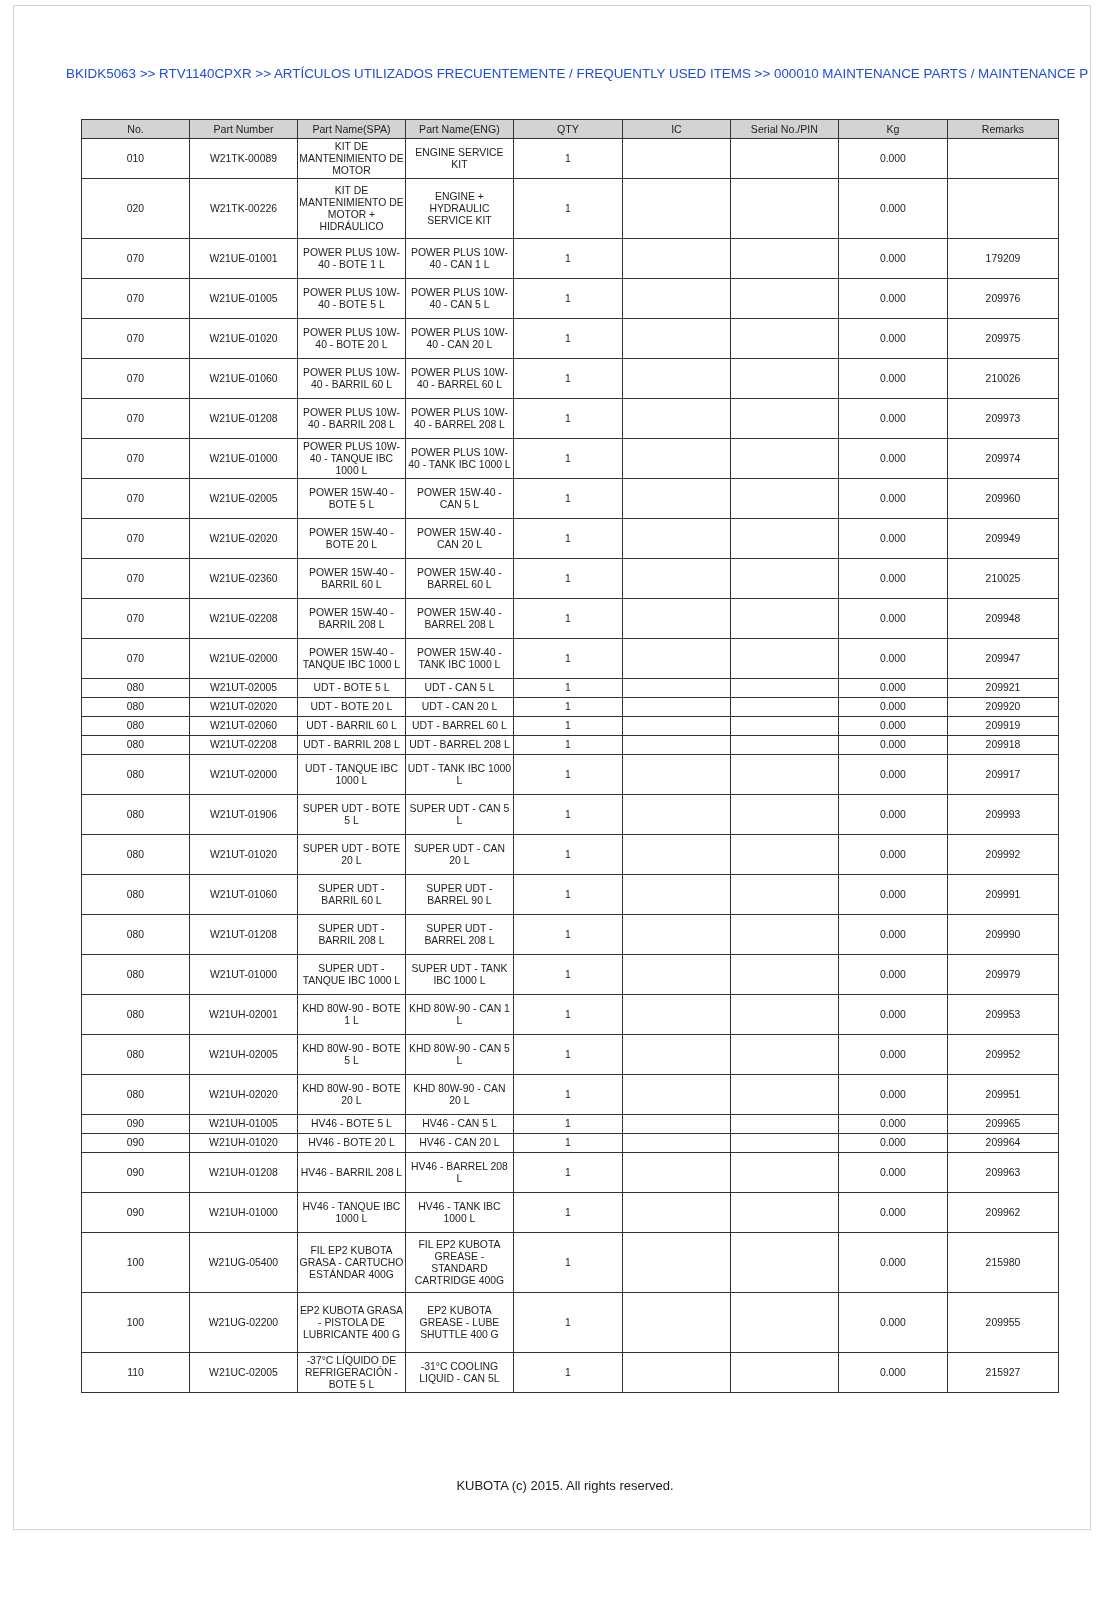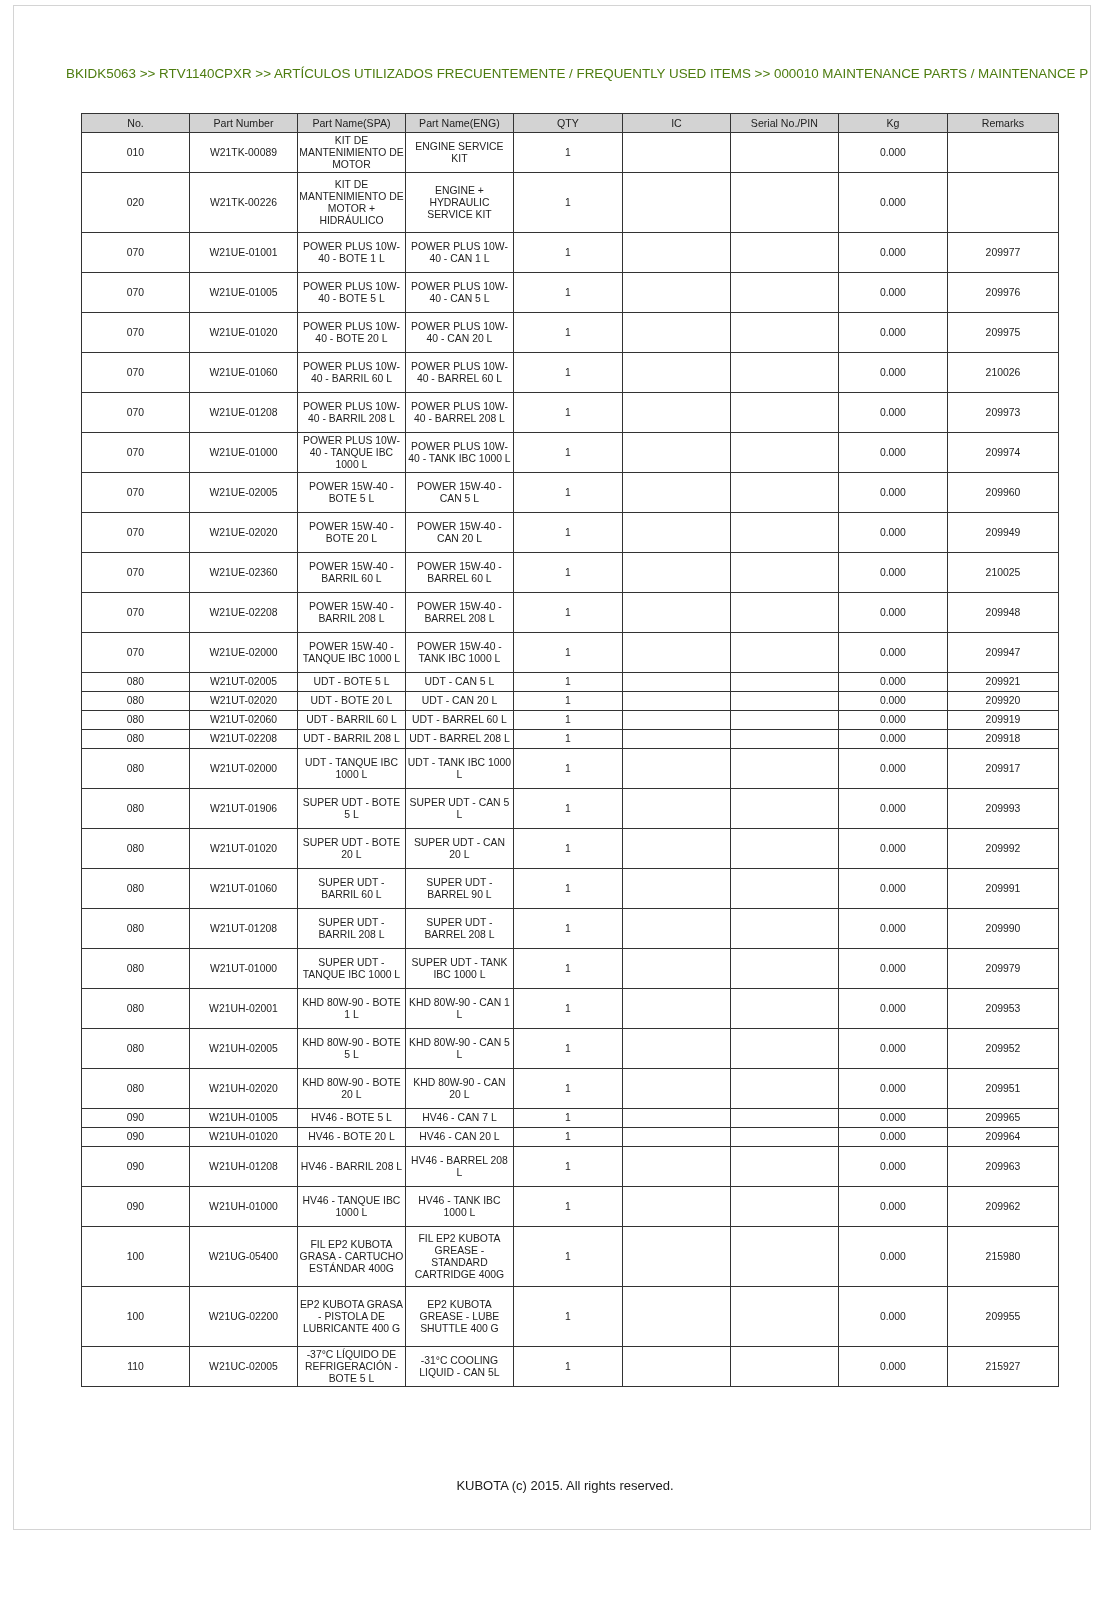--- a/index.html
+++ b/index.html
@@ -3,24 +3,24 @@
   <meta charset="utf-8">
   <style>
     html, body { margin: 0; padding: 0; background: #ffffff; }
     body { width: 1104px; height: 1600px; position: relative; font-family: "Liberation Sans", sans-serif; color: #222; }
     .page {
       position: absolute; left: 13px; top: 5px; width: 1078px; height: 1525px;
       border: 1px solid #d4d4d4; background: #fff; box-sizing: border-box;
     }
     .breadcrumb {
       position: absolute; left: 66px; top: 66px; white-space: nowrap;
-      font-size: 13.4px; color: #4d7c0f; letter-spacing: 0;
+      font-size: 13.4px; color: #1d4ed8; letter-spacing: 0;
     }
     table.parts {
-      position: absolute; left: 81px; top: 113px; width: 978px;
+      position: absolute; left: 81px; top: 119px; width: 978px;
       border-collapse: collapse; table-layout: fixed;
       font-size: 10.4px; color: #222; padding-left: 40px;
     }
     table.parts th, table.parts td {
       border: 1.5px solid #333; text-align: center; vertical-align: middle;
       padding: 0 1px; line-height: 12px; overflow: hidden;
     }
     table.parts th { background: #d3d3d3; font-weight: normal; height: 18px; font-size: 10.6px; }
     tr.r-tall td { height: 39px; }
     tr.r-xtall td { height: 59px; }
@@ -87,21 +87,21 @@
       </tr>
       <tr class="r-tall">
         <td>070</td>
         <td>W21UE-01001</td>
         <td>POWER PLUS 10W-40 - BOTE 1 L</td>
         <td>POWER PLUS 10W-40 - CAN 1 L</td>
         <td>1</td>
         <td></td>
         <td></td>
         <td>0.000</td>
-        <td>209977</td>
+        <td>179209</td>
       </tr>
       <tr class="r-tall">
         <td>070</td>
         <td>W21UE-01005</td>
         <td>POWER PLUS 10W-40 - BOTE 5 L</td>
         <td>POWER PLUS 10W-40 - CAN 5 L</td>
         <td>1</td>
         <td></td>
         <td></td>
         <td>0.000</td>
@@ -346,21 +346,21 @@
         <td>1</td>
         <td></td>
         <td></td>
         <td>0.000</td>
         <td>209951</td>
       </tr>
       <tr class="r-short">
         <td>090</td>
         <td>W21UH-01005</td>
         <td>HV46 - BOTE 5 L</td>
-        <td>HV46 - CAN 7 L</td>
+        <td>HV46 - CAN 5 L</td>
         <td>1</td>
         <td></td>
         <td></td>
         <td>0.000</td>
         <td>209965</td>
       </tr>
       <tr class="r-short">
         <td>090</td>
         <td>W21UH-01020</td>
         <td>HV46 - BOTE 20 L</td>

